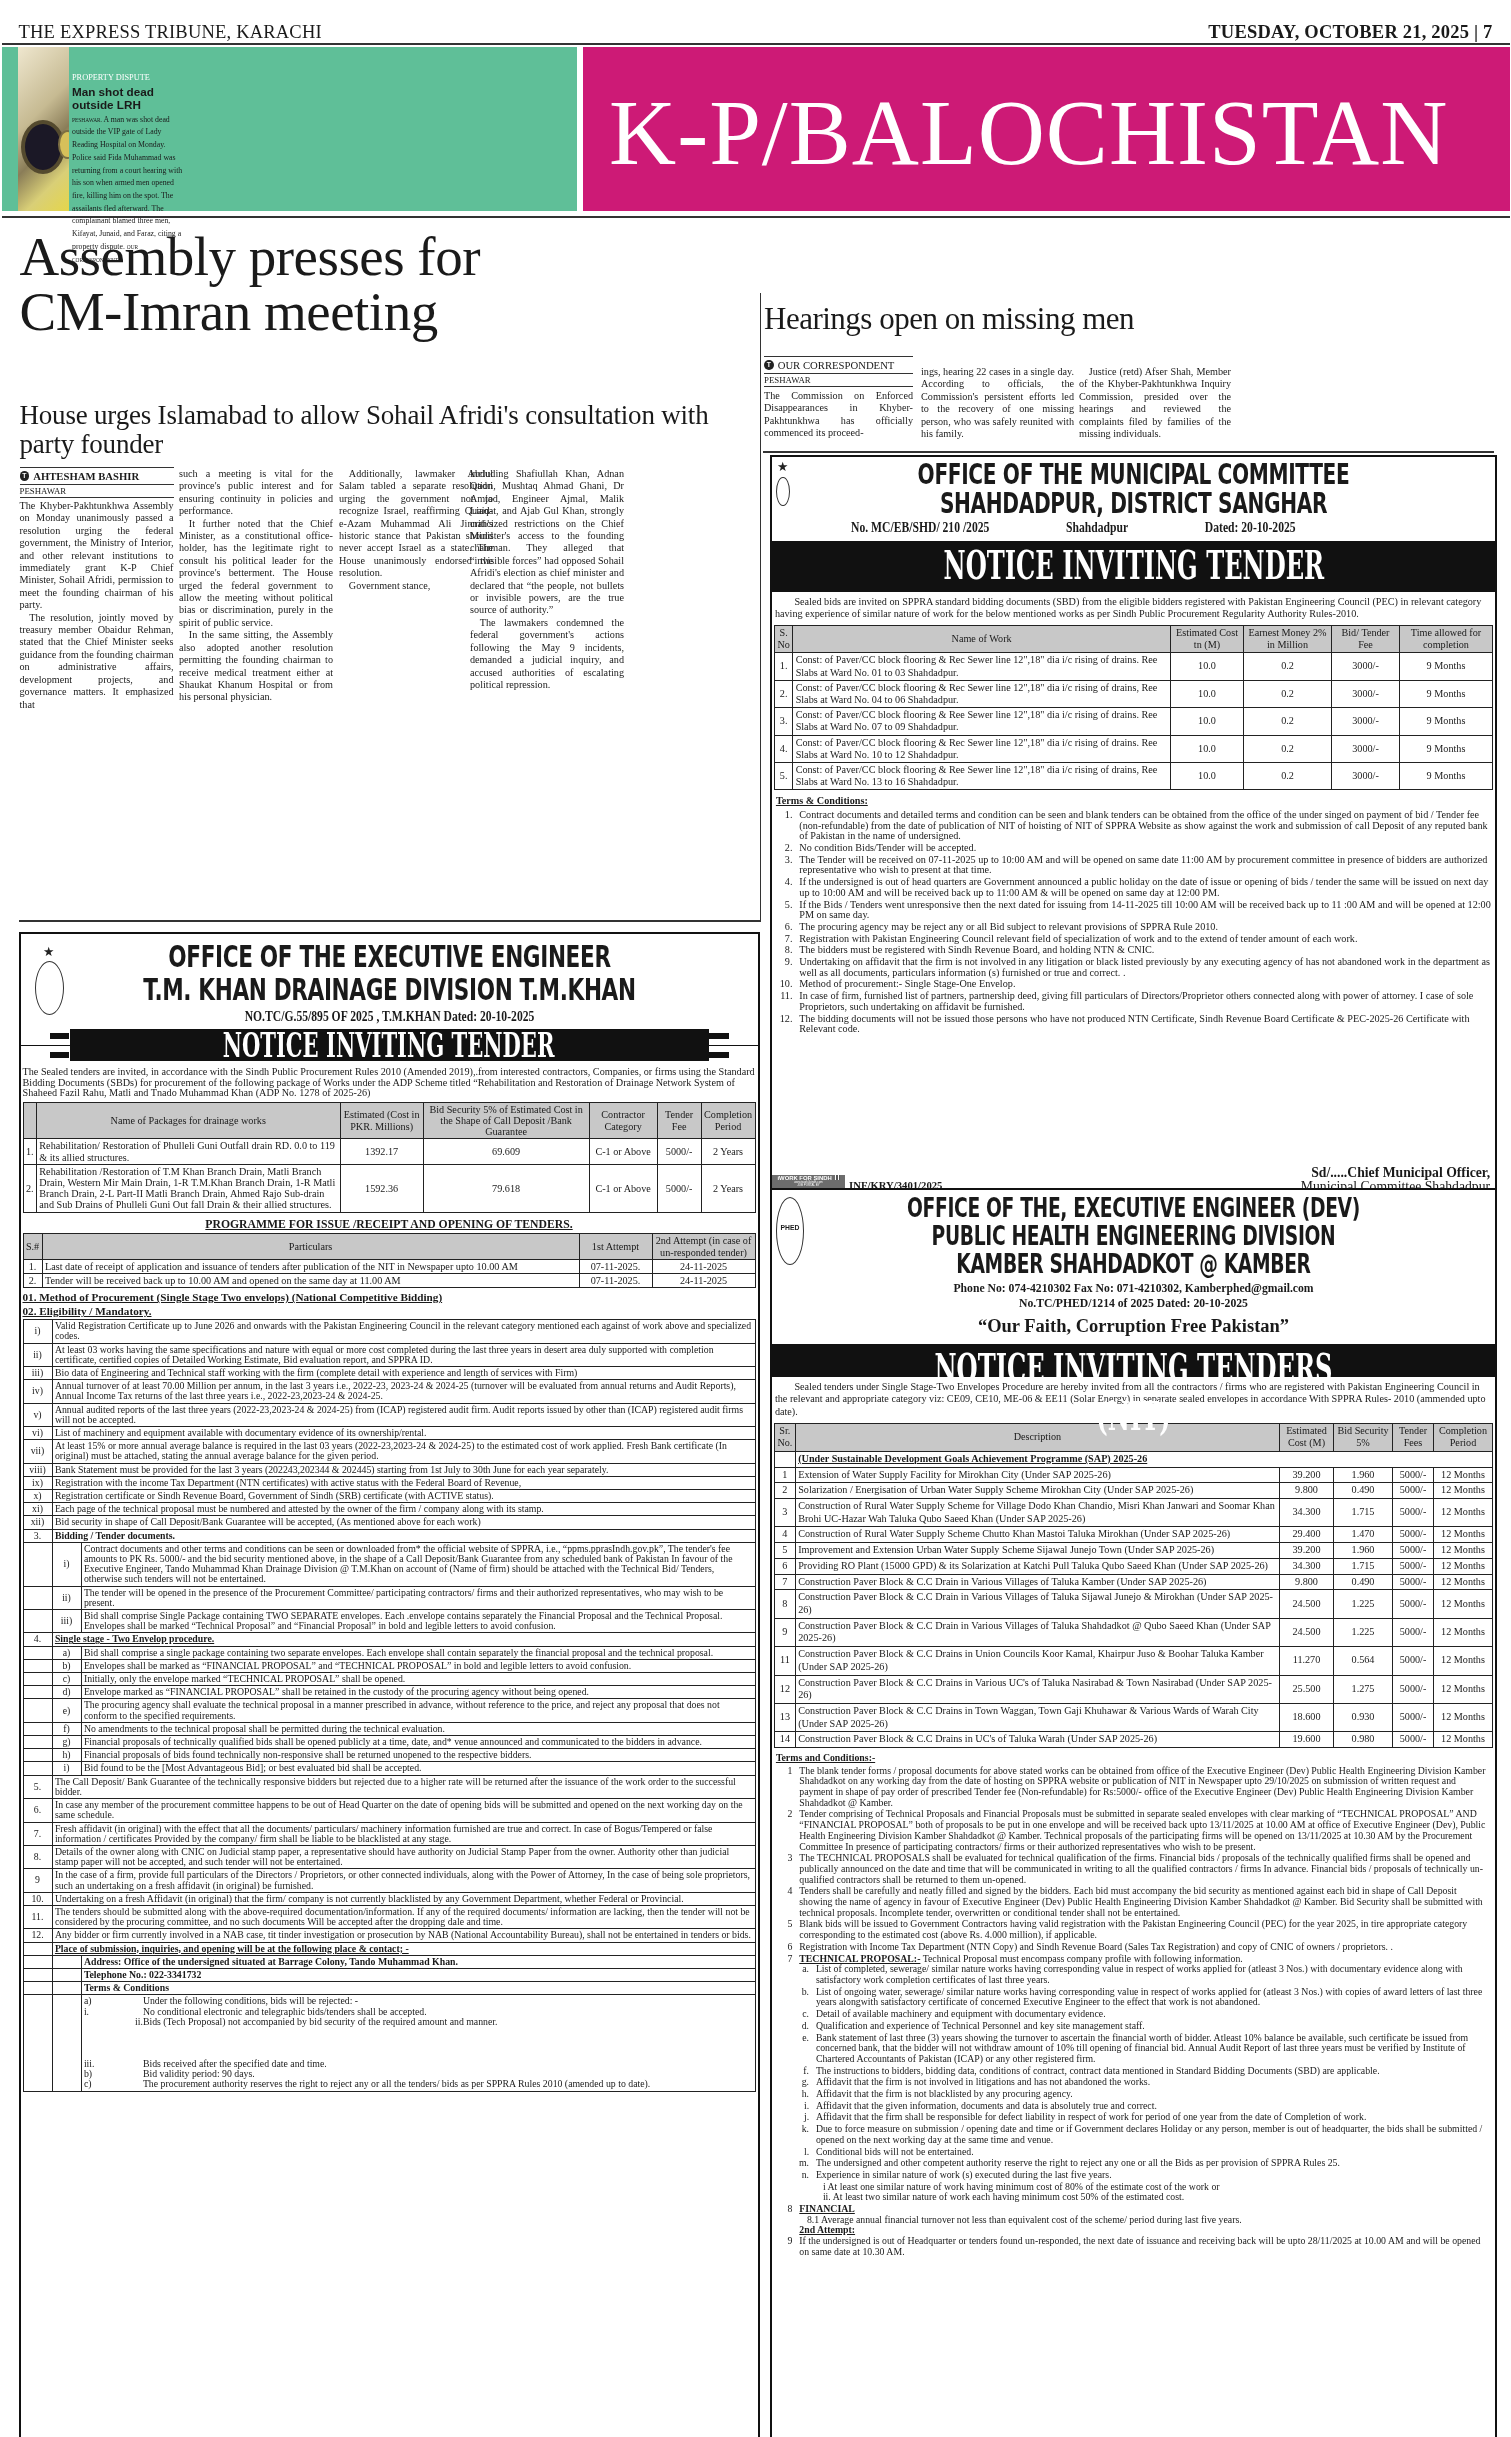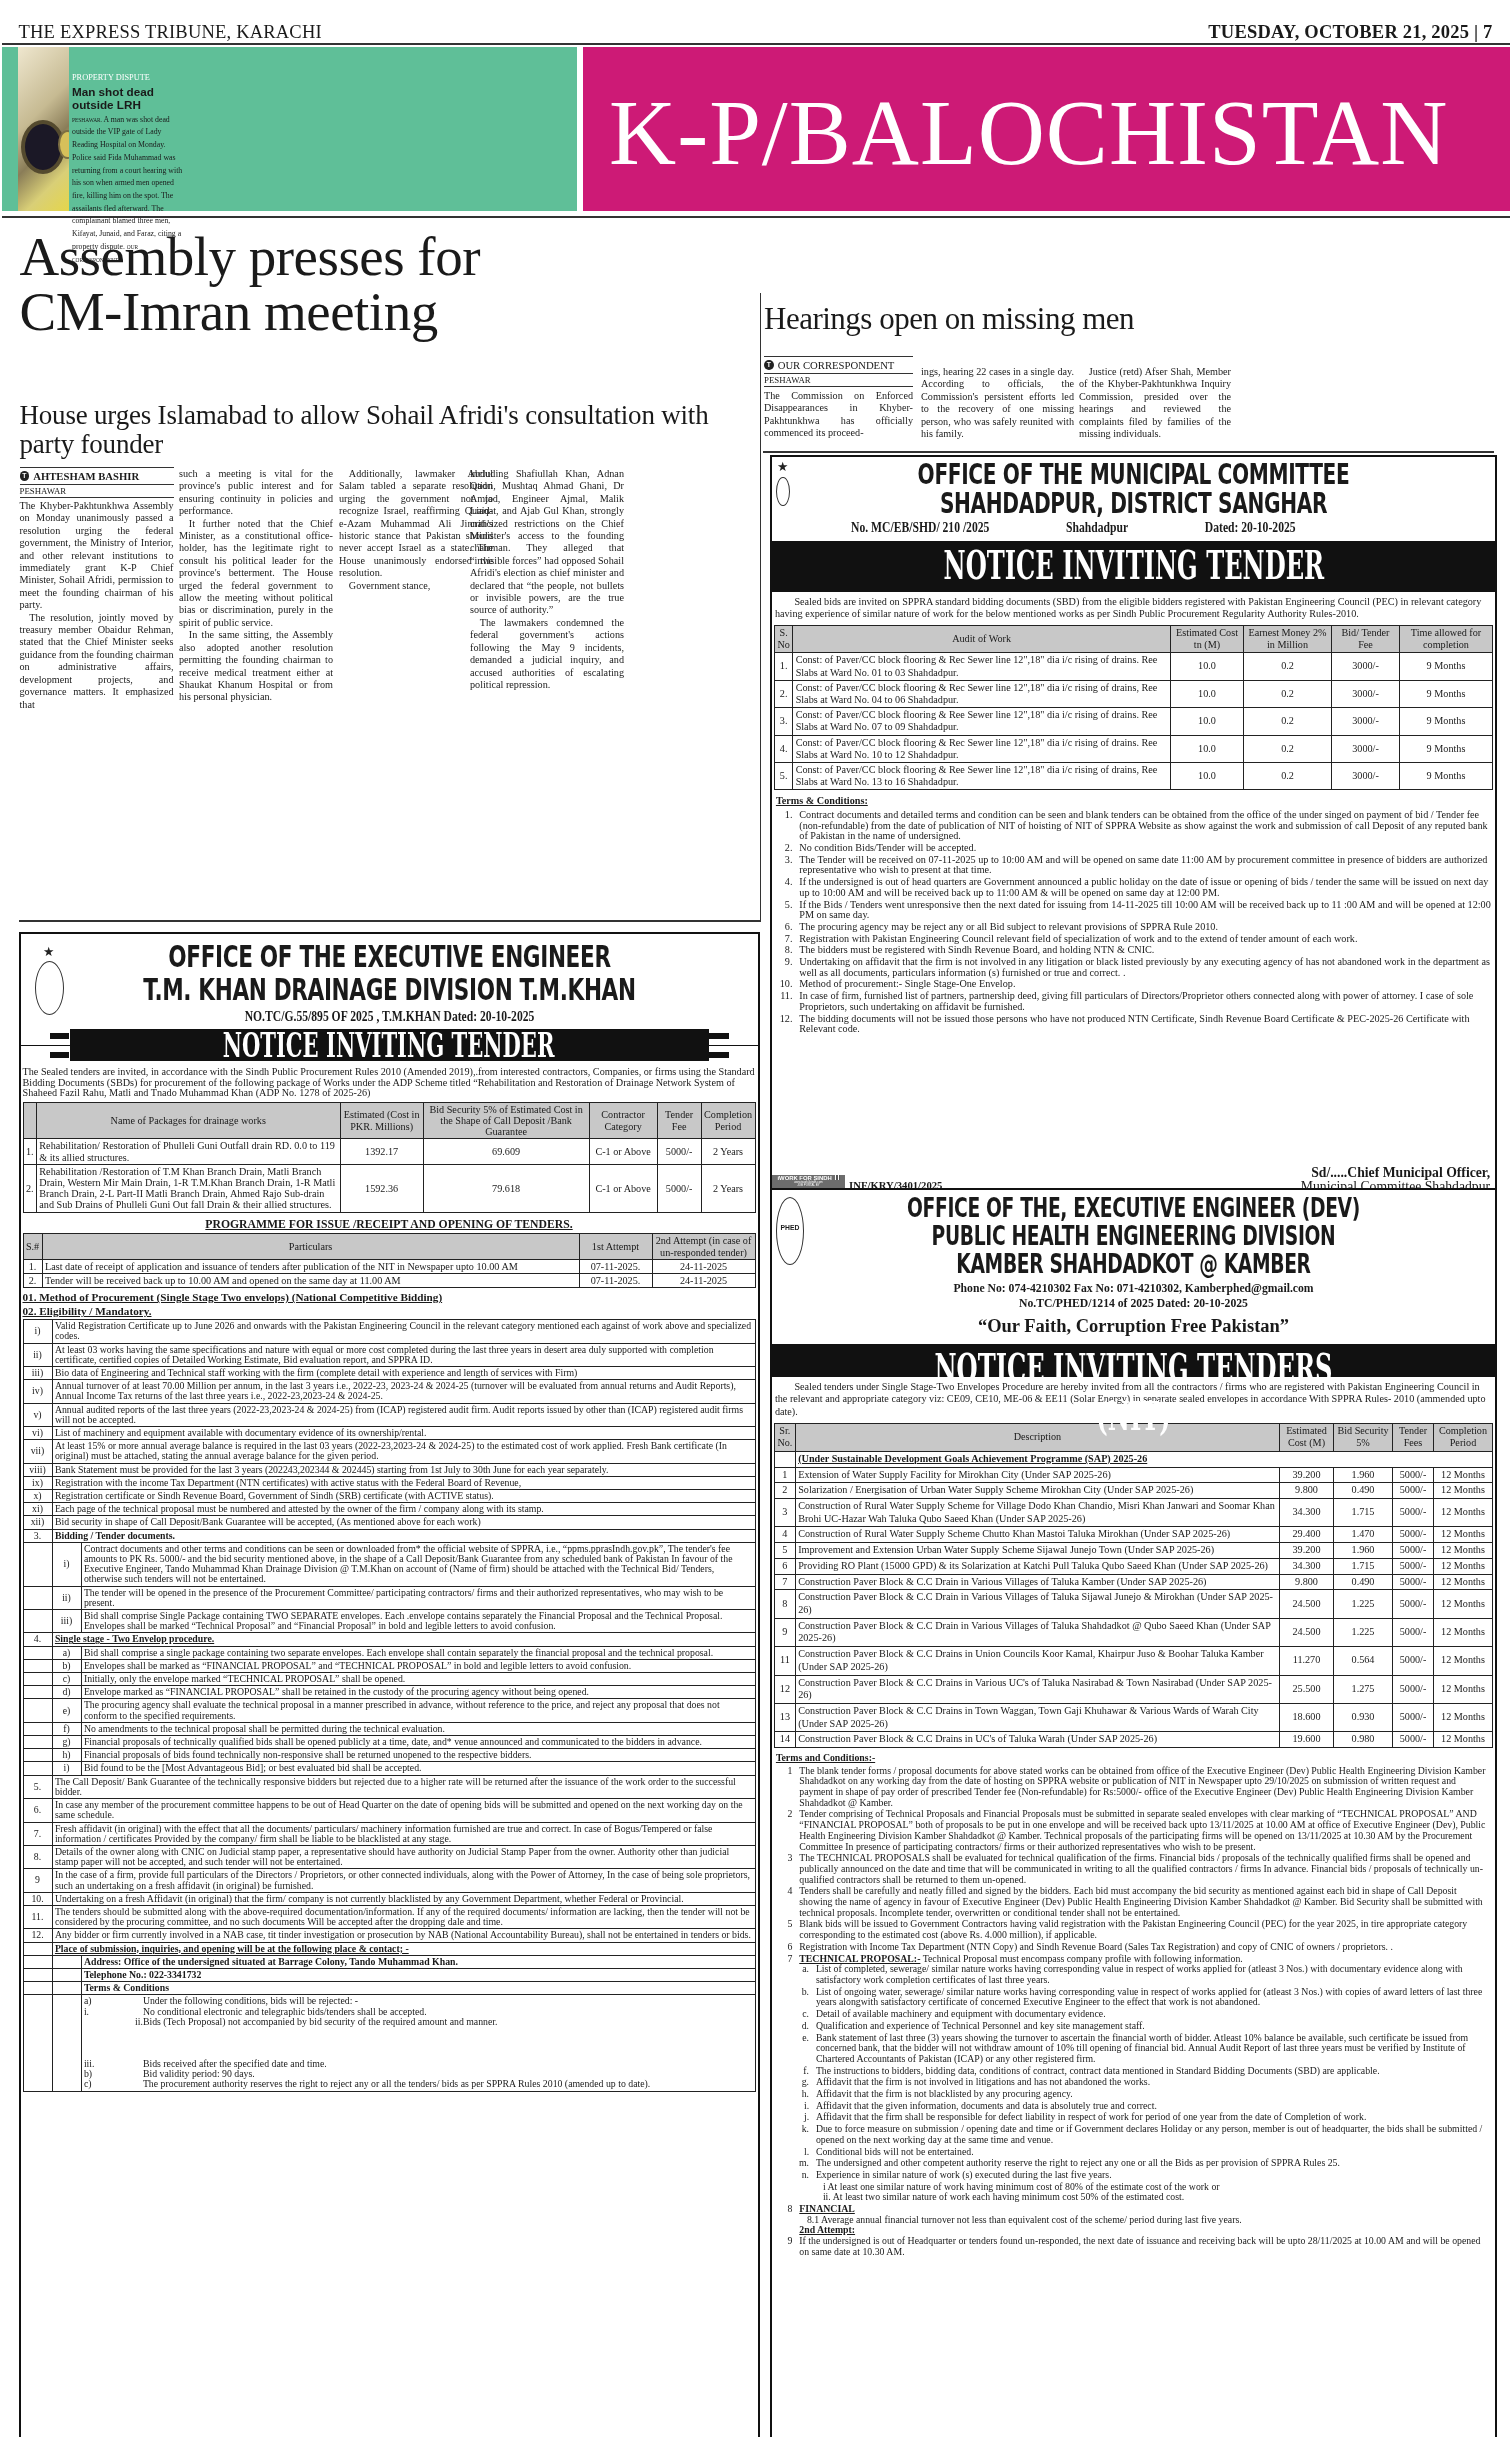--- a/index.html
+++ b/index.html
@@ -133,21 +133,21 @@
   </div>
   <div class="nit-bar" style="font-size:39px;line-height:49px;margin-top:4.9px;height:51px">
     <span>NOTICE INVITING TENDER</span>
   </div>
   <div class="small" style="font-size:10.2px;line-height:12.7px;padding:3.9px 2.9px;text-indent:19.5px">Sealed bids are invited on SPPRA standard bidding documents (SBD) from the eligible bidders registered with Pakistan Engineering Council (PEC) in relevant category having experience of similar nature of work for the below mentioned works as per Sindh Public Procurement Regularity Authority Rules-2010.</div>
   <div style="padding:0 2px">
     <table style="font-size:10.2px;line-height:12.2px">
       <thead>
           <tr>
         <th style="width:12.7px">S. No</th>
-        <th>Audit of Work</th>
+        <th>Name of Work</th>
         <th style="width:73px">Estimated Cost tn (M)</th>
         <th style="width:88px">Earnest Money 2% in Million</th>
         <th style="width:68px">Bid/ Tender Fee</th>
         <th style="width:93px">Time allowed for completion</th>
       </tr>
         </thead>
       <tbody>
         <tr>
             <td class="c">1.</td>
             <td>Const: of Paver/CC block flooring &amp; Rec Sewer line 12",18" dia i/c rising of drains. Ree Slabs at Ward No. 01 to 03 Shahdadpur.</td>

